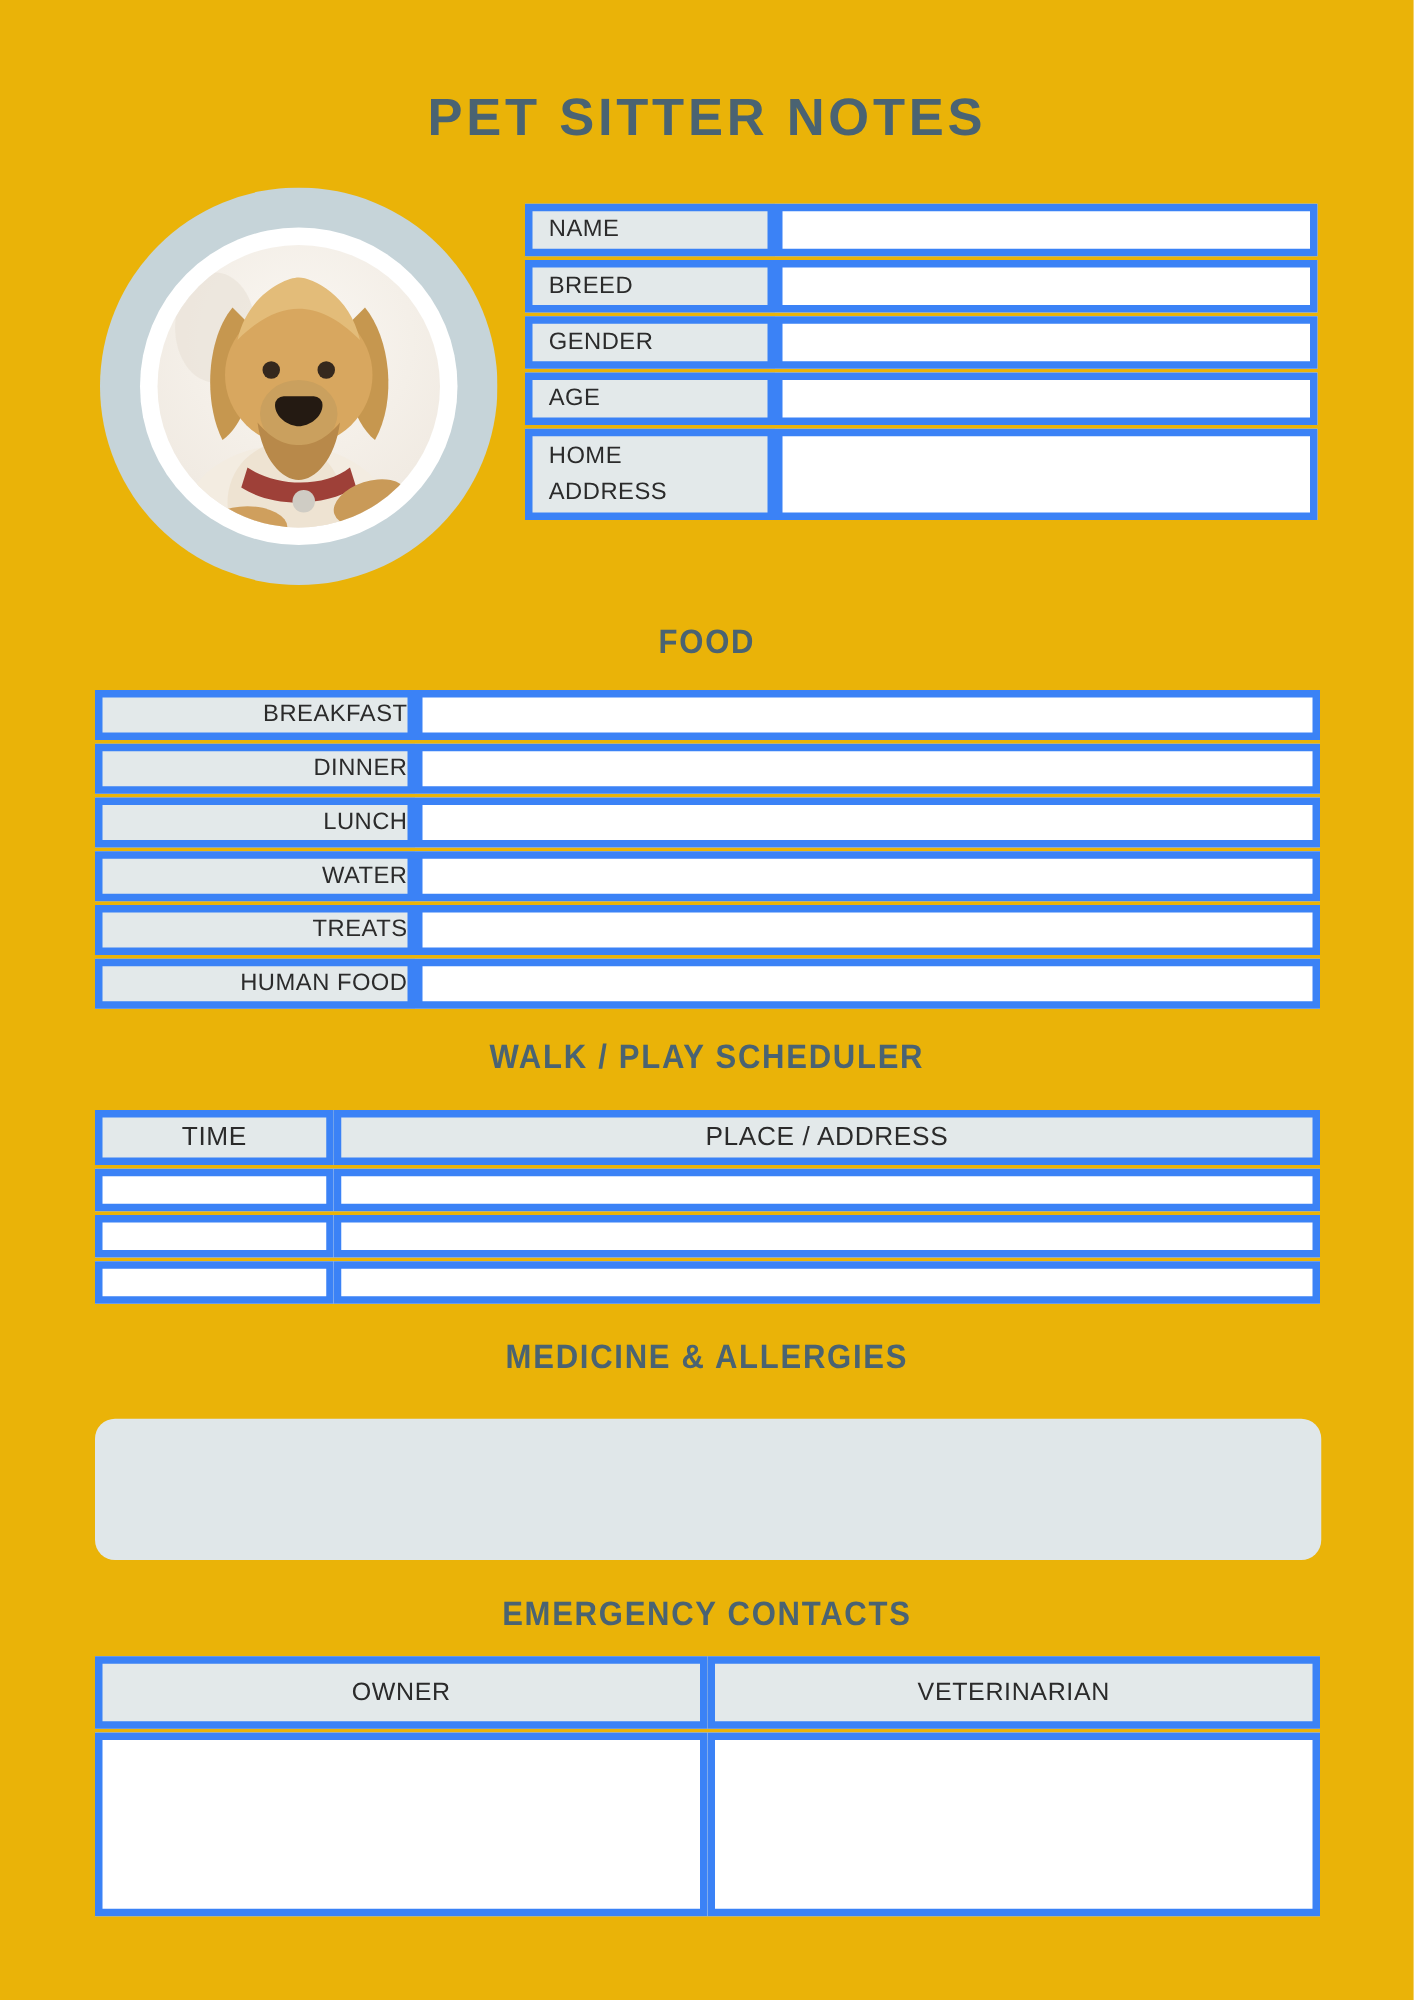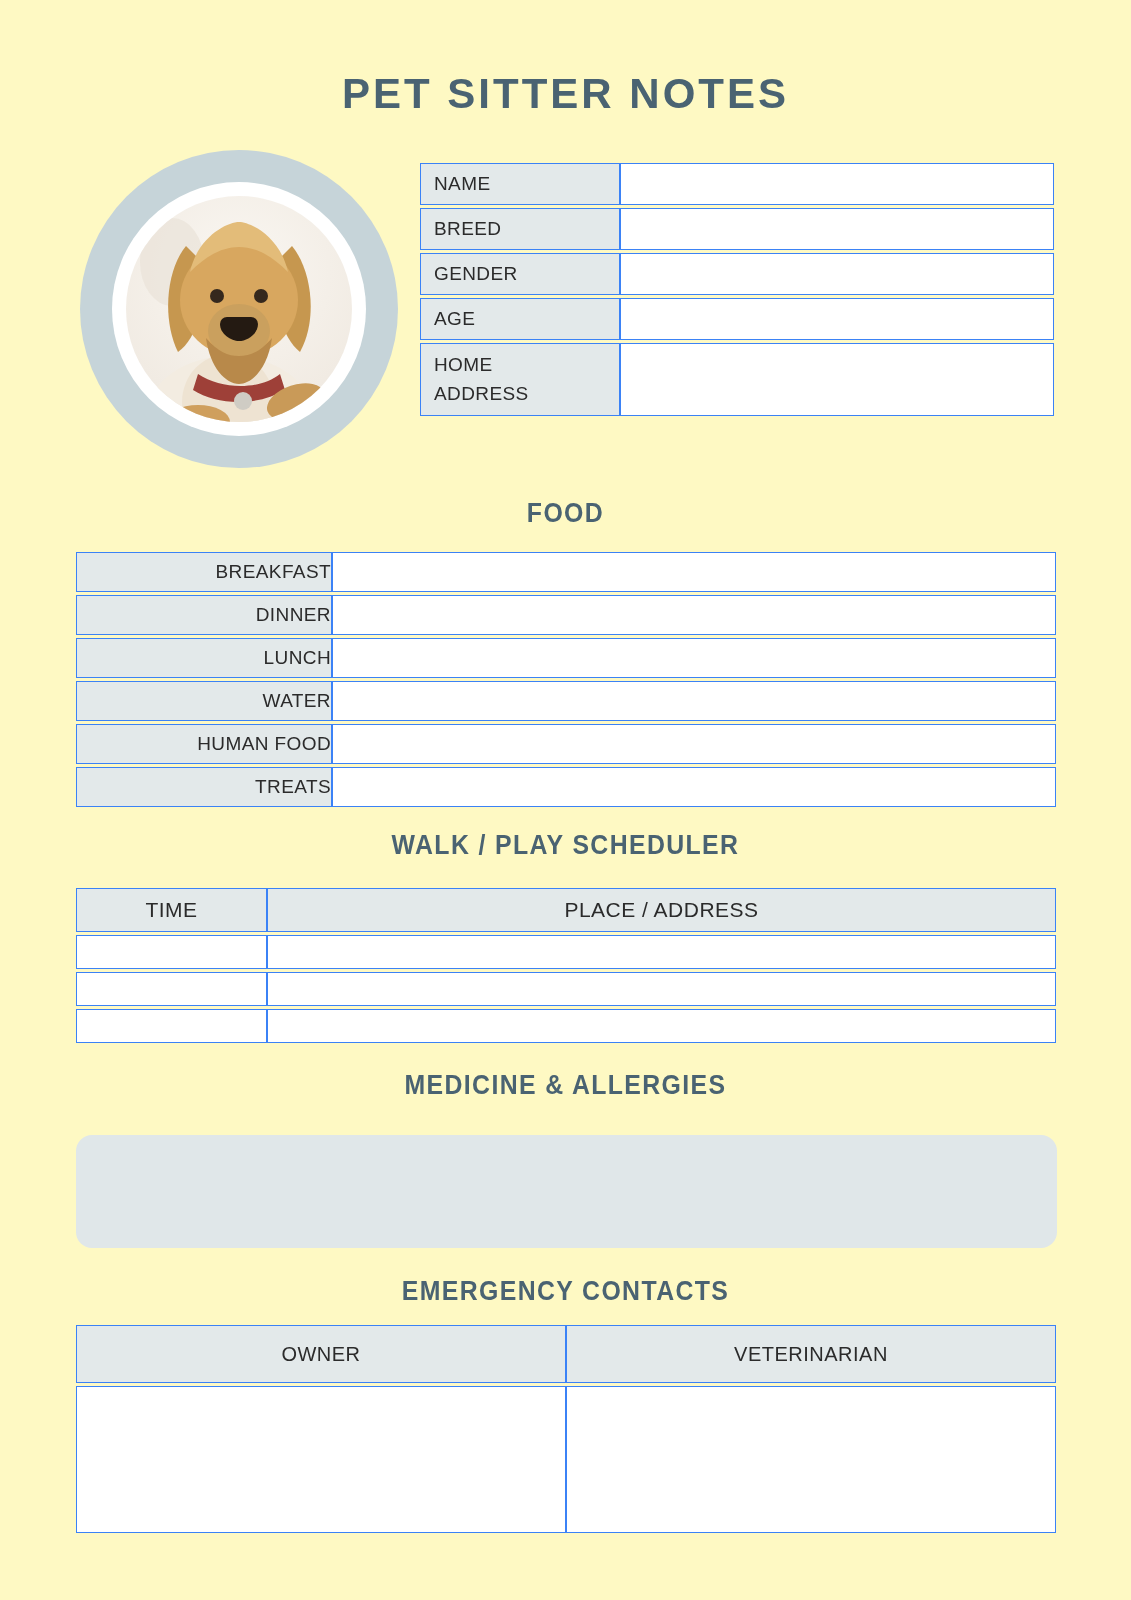--- a/index.html
+++ b/index.html
@@ -2,21 +2,21 @@
 <html><head>
 <meta charset="utf-8">
 <style>
   * { box-sizing: border-box; margin: 0; padding: 0; }
   html, body { background: #ffffff; }
   .page {
     position: relative;
     width: 1131px;
     height: 1600px;
     margin: 0 auto;
-    background: #fef9c3;
+    background: #eab308;
     font-family: "Liberation Sans", sans-serif;
     overflow: hidden;
   }
   .page-title {
     position: absolute;
     top: 70px; left: 0; width: 100%;
     text-align: center;
     font-size: 42px;
     font-weight: 700;
     letter-spacing: 3px;
@@ -39,21 +39,21 @@
   #emergency-heading { top: 1276px; }
 
   .photo-wrap { position: absolute; left: 80px; top: 150px; width: 318px; height: 318px; }
 
   table.form {
     position: absolute;
     border-collapse: separate;
     border-spacing: 0 3px;
     table-layout: fixed;
   }
-  table.form td, table.form th { border: 1px solid #3b82f6; overflow: hidden; }
+  table.form td, table.form th { border: 6px solid #3b82f6; overflow: hidden; }
 
   .lbl {
     background: #e3e9ea;
     font-size: 19px;
     color: #2b2b2b;
     letter-spacing: 0.4px;
     padding-left: 13px;
     text-align: left;
     font-weight: 400;
   }
@@ -188,25 +188,25 @@
     </tr>
     <tr>
       <td class="lbl">LUNCH</td>
       <td class="val"></td>
     </tr>
     <tr>
       <td class="lbl">WATER</td>
       <td class="val"></td>
     </tr>
     <tr>
+      <td class="lbl">TREATS</td>
+      <td class="val"></td>
+    </tr>
+    <tr>
       <td class="lbl">HUMAN FOOD</td>
-      <td class="val"></td>
-    </tr>
-    <tr>
-      <td class="lbl">TREATS</td>
       <td class="val"></td>
     </tr>
   </tbody>
     </table>
 
   <h2 class="section-heading" id="walk-heading">WALK / PLAY SCHEDULER</h2>
 
   <table class="form" id="walk-table">
     <tbody>
         <tr>

